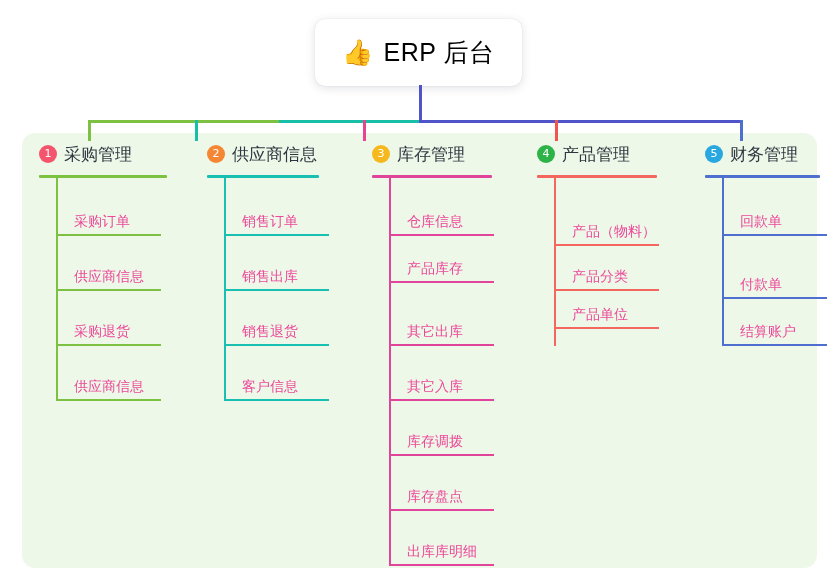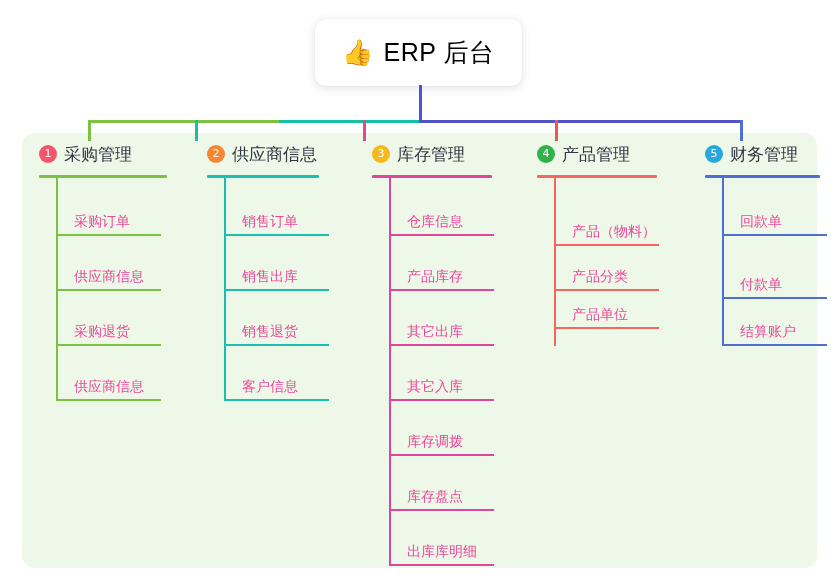--- a/index.html
+++ b/index.html
@@ -207,21 +207,21 @@
         <div class="col-head">
           <span class="badge" style="background: rgb(245, 185, 29);">3</span>
           <span class="col-title">库存管理</span>
         </div>
         <div class="head-rule" style="width: 120px; background: rgb(224, 69, 155);"></div>
         <div class="spine" style="height: 388px; background: rgb(224, 69, 155);"></div>
         <div class="item" style="top: 57px;">
           <span class="item-label">仓库信息</span>
           <div class="item-rule" style="background: rgb(224, 69, 155);"></div>
         </div>
-        <div class="item" style="top: 112px;">
+        <div class="item" style="top: 104px;">
           <span class="item-label">产品库存</span>
           <div class="item-rule" style="background: rgb(224, 69, 155);"></div>
         </div>
         <div class="item" style="top: 167px;">
           <span class="item-label">其它出库</span>
           <div class="item-rule" style="background: rgb(224, 69, 155);"></div>
         </div>
         <div class="item" style="top: 222px;">
           <span class="item-label">其它入库</span>
           <div class="item-rule" style="background: rgb(224, 69, 155);"></div>

